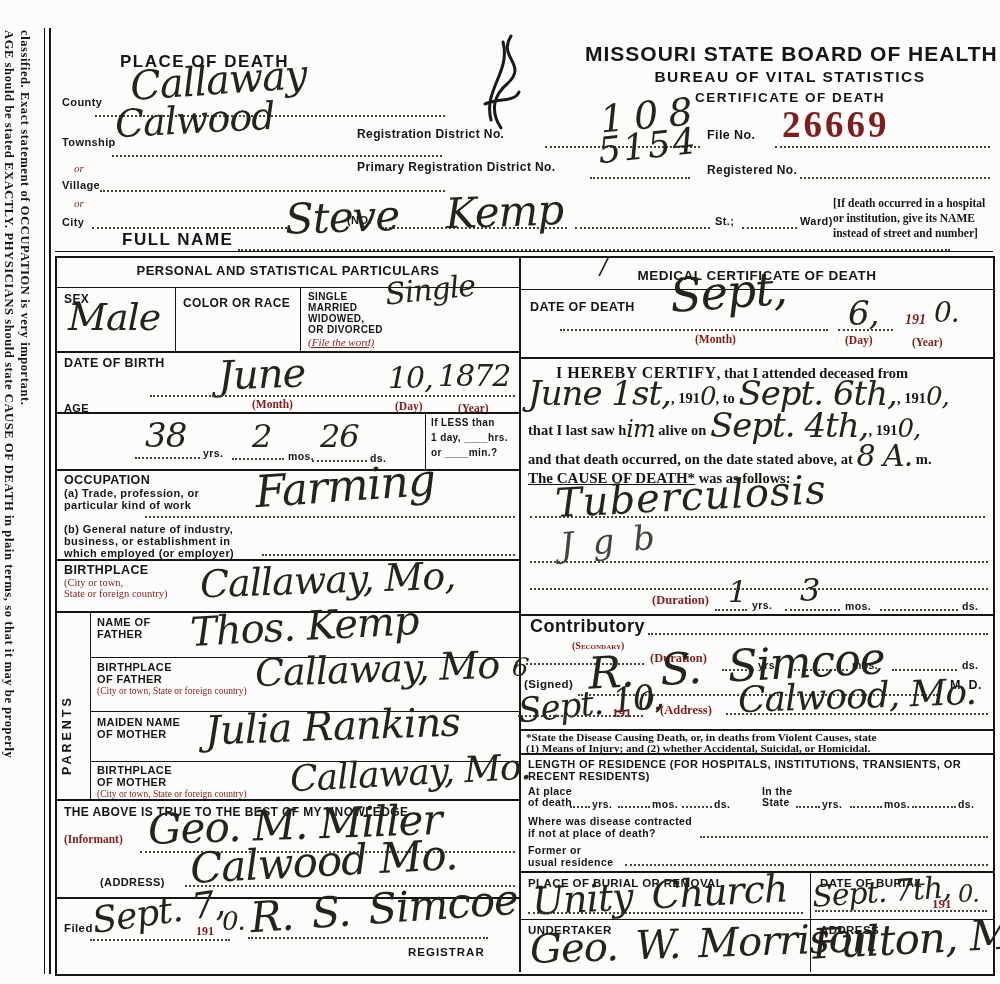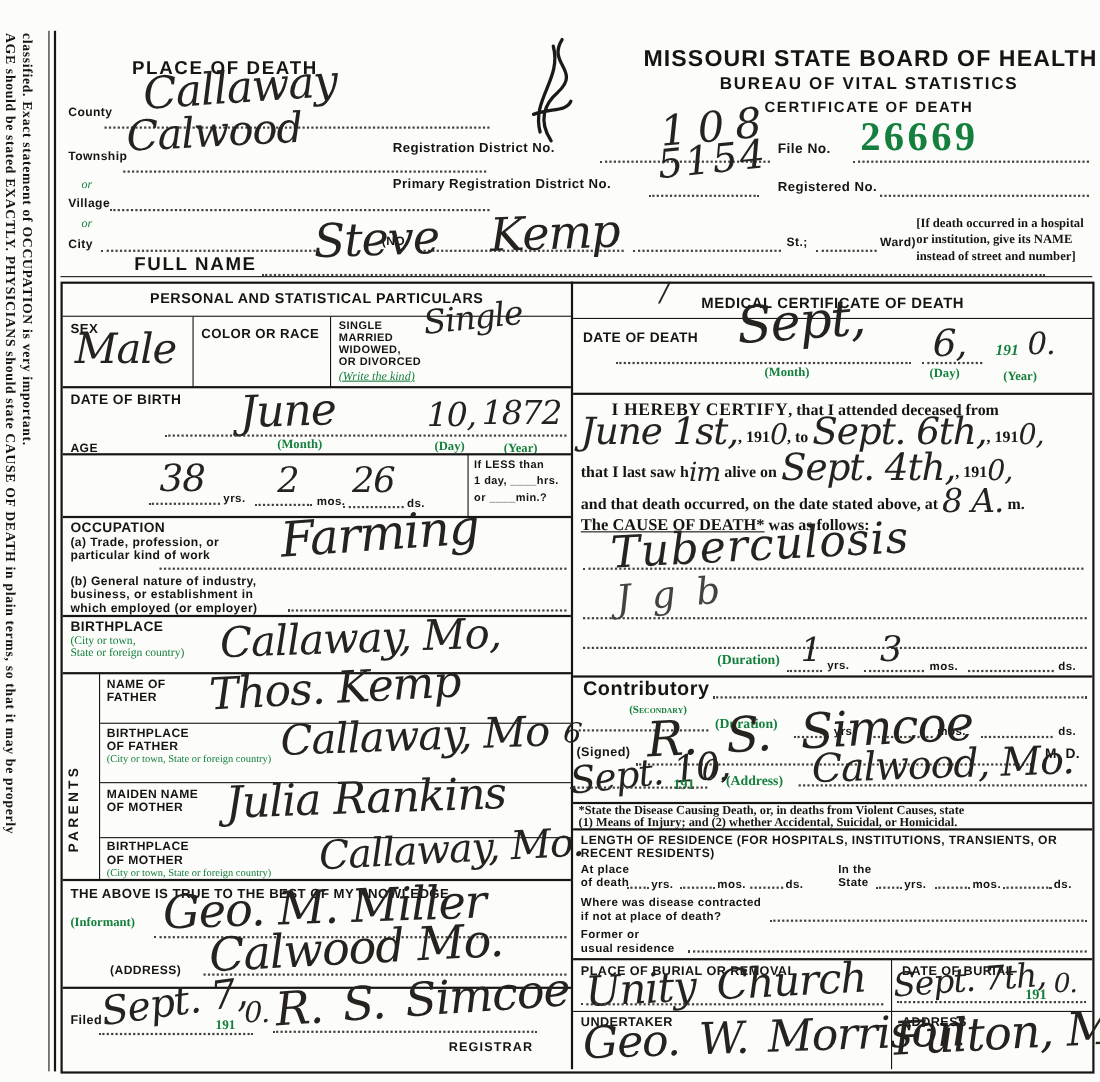--- a/index.html
+++ b/index.html
@@ -1,20 +1,20 @@
 <!DOCTYPE html>
 <html><head>
 <meta charset="utf-8">
 <style>
   html,body{margin:0;padding:0;background:#f2f1ee;}
   .page{position:relative;width:1000px;height:984px;background:#fcfcfa;overflow:hidden;
         font-family:"Liberation Sans",sans-serif;color:#171513;}
   .abs{position:absolute;}
   .lbl{position:absolute;font-family:"Liberation Sans",sans-serif;font-weight:700;color:#171513;letter-spacing:.4px;white-space:nowrap;}
-  .ser{position:absolute;font-family:"Liberation Serif",serif;color:#15803d;white-space:nowrap;}
+  .ser{position:absolute;font-family:"Liberation Serif",serif;color:#7f1d1d;white-space:nowrap;}
   .hw{position:absolute;font-family:"DejaVu Serif",serif;font-style:italic;color:#26231f;
       white-space:nowrap;line-height:.9;letter-spacing:-1px;}
   .dl{position:absolute;border-bottom:2px dotted #45403a;height:0;}
   .ln{position:absolute;background:#171513;}
   .ctr{text-align:center;}
   .margin-line{position:absolute;writing-mode:vertical-rl;font-family:"Liberation Serif",serif;
       font-weight:700;font-size:12.5px;letter-spacing:.6px;color:#171513;white-space:nowrap;}
   .vlabel{position:absolute;writing-mode:vertical-rl;transform:rotate(180deg);
       font-weight:700;letter-spacing:3px;font-size:12.5px;}
   .cline{position:absolute;display:flex;align-items:flex-end;font-family:"Liberation Serif",serif;
@@ -88,21 +88,21 @@
 
   <div class="ln" style="left:175px;top:288px;width:1px;height:64px;"></div>
   <div class="ln" style="left:300px;top:288px;width:1px;height:64px;"></div>
   <div class="lbl" style="left:64px;top:292px;font-size:12px;text-align:center;">SEX</div>
   <div class="hw" style="left:68px;top:300px;font-size:38px;">Male</div>
   <div class="lbl" style="left:183px;top:296px;font-size:12px;">COLOR OR RACE</div>
   <div class="lbl" style="left:308px;top:291px;font-size:10px;">SINGLE</div>
   <div class="lbl" style="left:308px;top:302px;font-size:10px;">MARRIED</div>
   <div class="lbl" style="left:308px;top:313px;font-size:10px;">WIDOWED,</div>
   <div class="lbl" style="left:308px;top:324px;font-size:10px;">OR DIVORCED</div>
-  <div class="ser" style="left:308px;top:336px;font-style:italic;font-size:11px;text-decoration:underline;">(Write the kind)</div>
+  <div class="ser" style="left:308px;top:336px;font-style:italic;font-size:11px;text-decoration:underline;">(File the word)</div>
   <div class="hw" style="left:385px;top:276px;font-size:30px;transform:rotate(-6deg);">Single</div>
   <div class="ln" style="left:57px;top:351px;width:462px;height:2px;"></div>
 
   <div class="lbl" style="left:64px;top:356px;font-size:12.5px;">DATE OF BIRTH</div>
   <div class="hw" style="left:218px;top:356px;font-size:40px;transform:rotate(-2deg);">June</div>
   <div class="hw" style="left:388px;top:364px;font-size:30px;">10,</div>
   <div class="hw" style="left:438px;top:362px;font-size:30px;">1872</div>
   <div class="dl" style="left:150px;top:395px;width:365px;"></div>
   <div class="ser" style="left:252px;top:398px;font-weight:700;font-size:11.5px;">(Month)</div>
   <div class="ser" style="left:395px;top:400px;font-weight:700;font-size:11.5px;">(Day)</div>

